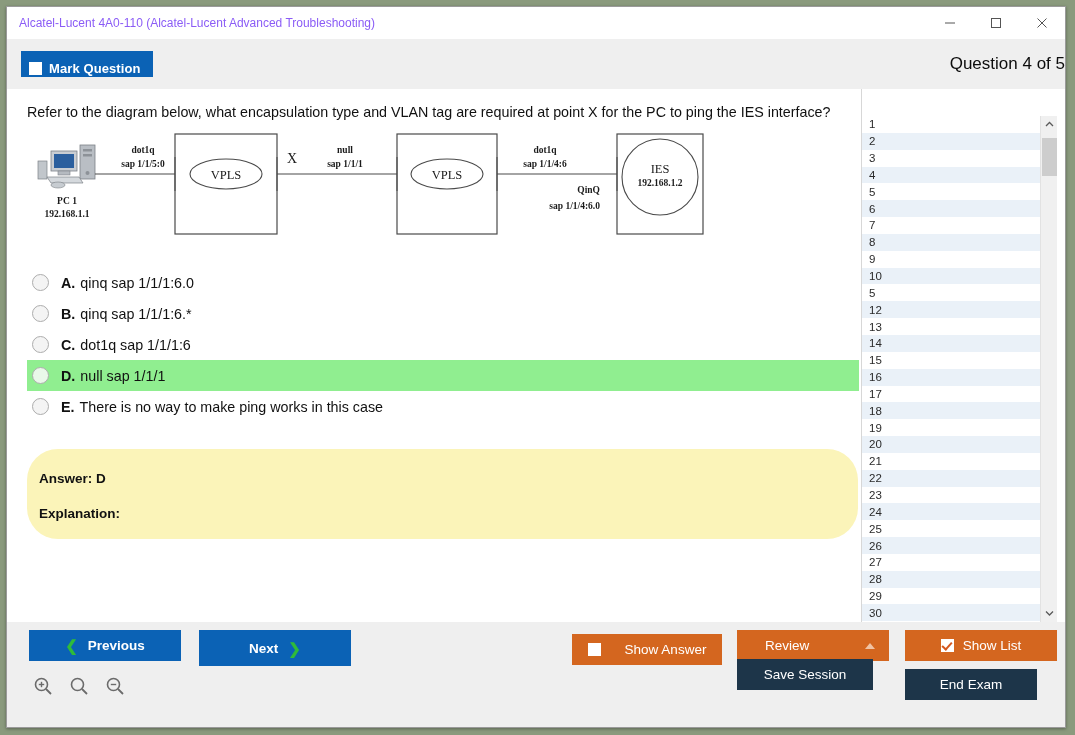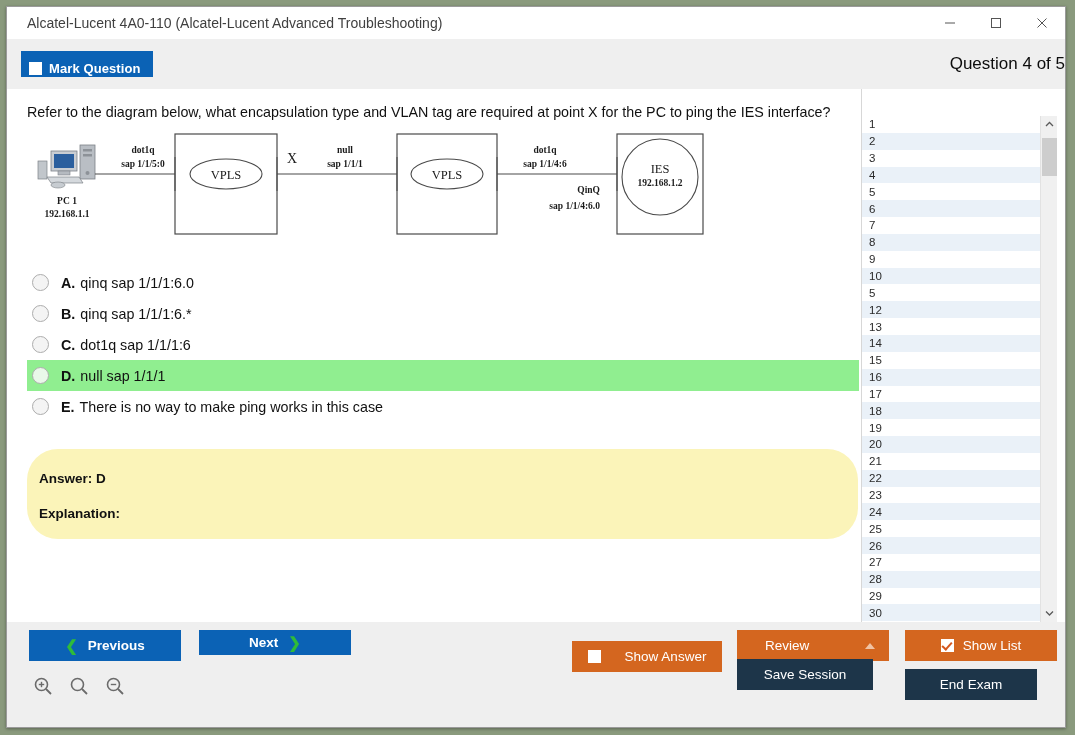--- a/index.html
+++ b/index.html
@@ -20,21 +20,21 @@
     overflow: hidden;
   }
   
   #titlebar {
     position: absolute; left: 0; top: 0; right: 0; height: 32px;
     background: #ffffff;
     border-bottom: 1px solid #ffffff;
     display: flex; align-items: center;
   }
   #titlebar .title-text {
-    font-size: 14px; color: #404040; margin-left: 20px; white-space: nowrap;
+    font-size: 12px; color: #8b5cf6; margin-left: 12px; white-space: nowrap;
   }
   #win-controls { margin-left: auto; display: flex; height: 32px; }
   #win-controls .wc {
     width: 46px; height: 32px; display: flex; align-items: center; justify-content: center;
   }
   #win-controls .wc svg { display: block; }
   
   #headerbar {
     position: absolute; left: 0; top: 32px; right: 0; height: 50px;
     background: #efefef;
@@ -157,23 +157,23 @@
   .btn {
     border: none; cursor: pointer;
     font-size: 13.5px; font-weight: bold; color: #fff;
     display: inline-flex; align-items: center; justify-content: center;
     font-family: "Liberation Sans", sans-serif;
   }
   .btn-blue { background: #0b62b5; }
   .btn-orange { background: #d4661f; font-weight: normal; font-size: 13.5px; }
   .btn-dark { background: #1d3549; font-weight: normal; font-size: 13.5px; }
   #btn-previous { position: absolute; left: 22px; top: 8px; width: 152px; height: 31px; gap: 10px; }
-  #btn-next     { position: absolute; left: 192px; top: 8px; width: 152px; height: 25px; gap: 10px; }
+  #btn-next     { position: absolute; left: 192px; top: 8px; width: 152px; height: 36px; gap: 10px; }
   .chev { color: #2fbb3a; font-size: 15px; font-weight: bold; line-height: 1; }
-  #btn-show-answer { position: absolute; left: 565px; top: 19px; width: 150px; height: 31px; gap: 24px; }
+  #btn-show-answer { position: absolute; left: 565px; top: 12px; width: 150px; height: 31px; gap: 24px; }
   #btn-review {
     position: absolute; left: 730px; top: 8px; width: 152px; height: 31px;
     justify-content: flex-start; padding-left: 28px; position: absolute;
   }
   #btn-review .rv-caret {
     position: absolute; right: 14px; top: 50%; transform: translateY(-50%);
     width: 0; height: 0; border-left: 5px solid transparent;
     border-right: 5px solid transparent; border-bottom: 6px solid #f0c3a4;
   }
   #btn-show-list { position: absolute; left: 898px; top: 8px; width: 152px; height: 31px; gap: 9px; }

